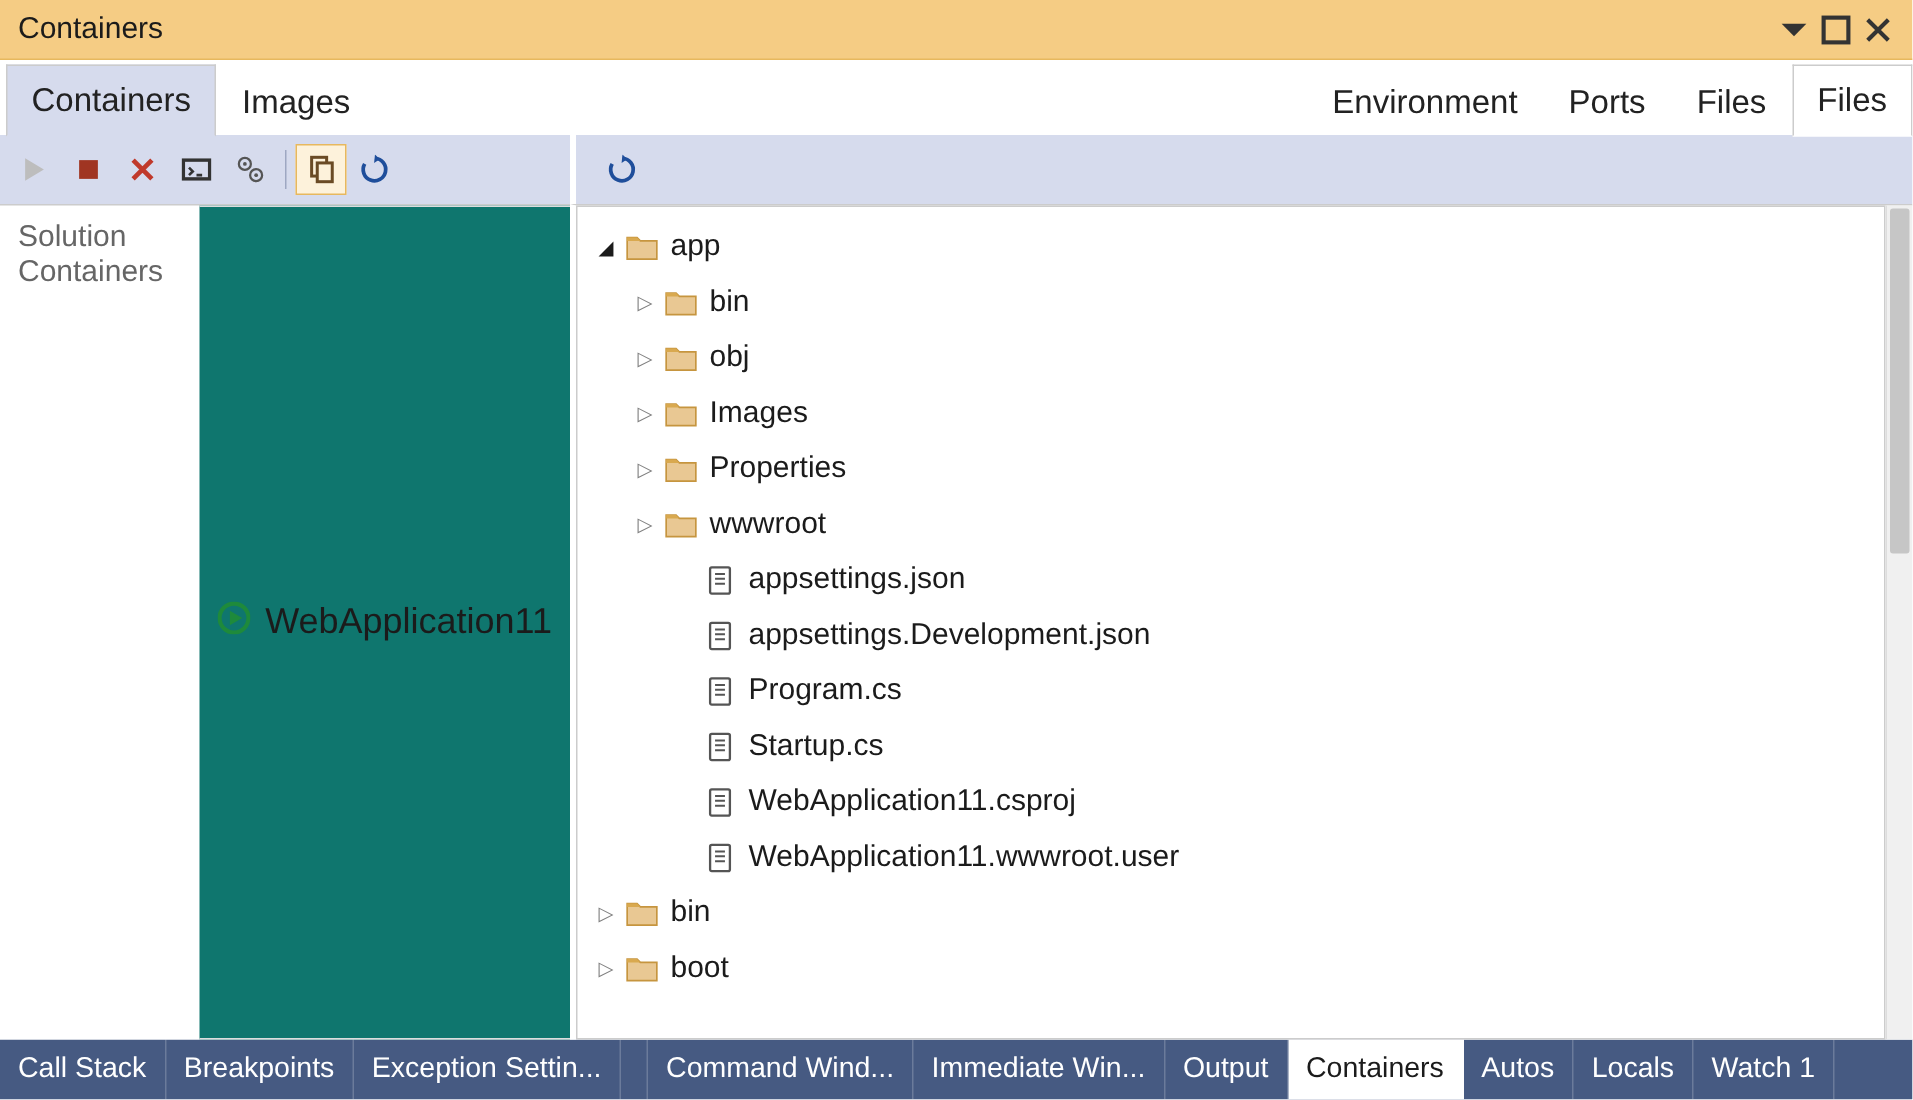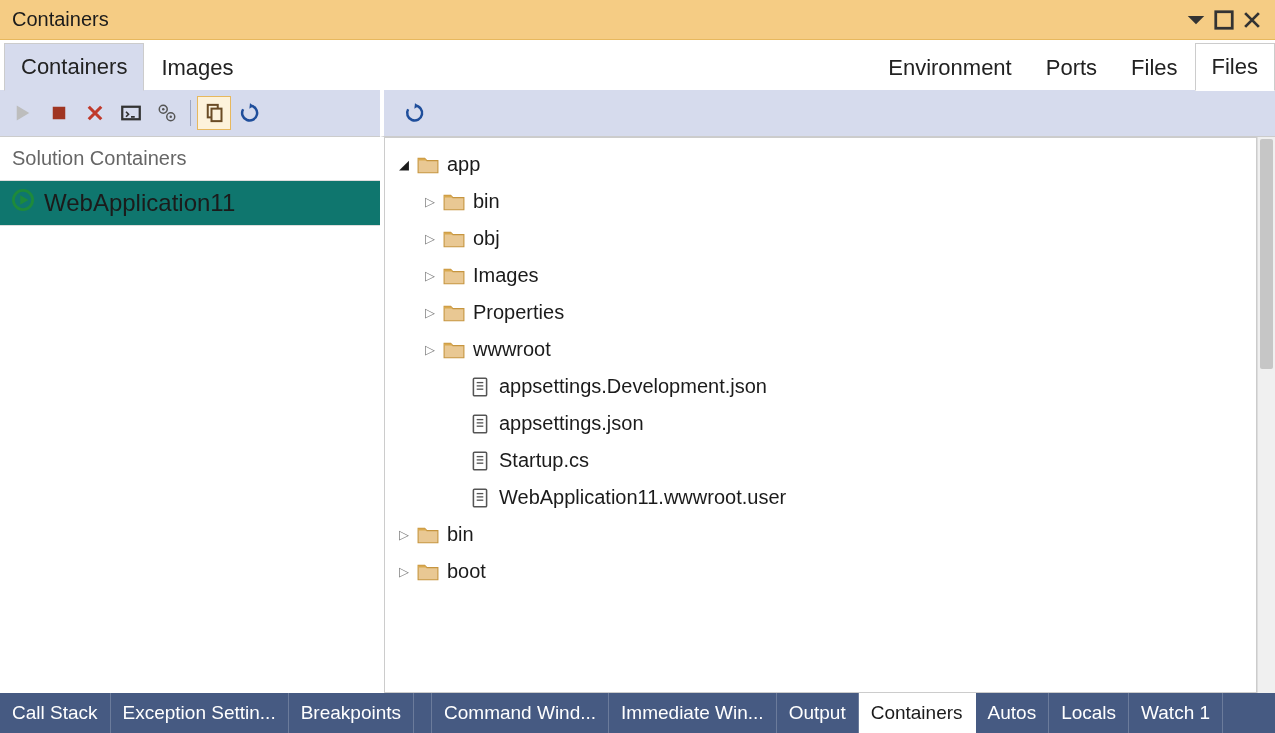--- a/index.html
+++ b/index.html
@@ -24,21 +24,21 @@
   .toolbar { background: #d6dbed; display: flex; align-items: center; padding: 0 6px; gap: 2px; }
   .toolbar.left { width: 380px; border-right: 0; }
   .toolbar.right { flex: 1; border-left: 4px solid #ffffff; padding-left: 14px; }
   .tbtn { width: 34px; height: 34px; display: flex; align-items: center; justify-content: center; cursor: pointer; border: 1px solid transparent; }
   .tbtn.selected { border: 1px solid #e7b85e; background: #fdf2db; }
   .tbtn svg { width: 20px; height: 20px; }
   .tb-sep { width: 1px; height: 26px; background: #9ea7c2; margin: 0 4px; }
 
   
   .main { display: flex; height: calc(733px - 40px - 50px - 46px - 40px); }
-  .left-panel { width: 380px; border-top: 1px solid #cccccc; border-right: 0; display: flex; flex-direction: column; background: #ffffff; }
+  .left-panel { width: 380px; border-top: 1px solid #cccccc; border-right: 0; display: flex; background: #ffffff; }
   .right-panel { flex: 1; border-top: 1px solid #cccccc; border-left: 4px solid #ffffff; display: flex; position: relative; background: #ffffff; }
 
   .section-header { padding: 10px 12px; font-size: 20px; color: #666; }
   .solution-item { display: flex; align-items: center; gap: 10px; padding: 8px 12px; background: #0f766e; border-top: 1px solid #ddd; border-bottom: 1px solid #ddd; font-size: 24px; cursor: pointer; }
   .solution-item svg { width: 22px; height: 22px; }
 
   
   .tree-wrap { flex: 1; overflow-y: auto; padding: 8px 0 8px 0; border: 1px solid #cccccc; margin: 0; }
   .tree-row { display: flex; align-items: center; height: 37px; font-size: 20px; cursor: pointer; padding-left: 10px; }
   .tree-row .arrow { width: 18px; text-align: center; color: #606060; font-size: 13px; user-select: none; }
@@ -239,45 +239,69 @@
         <div class="tree-row indent-2">
           <span class="arrow"></span>
           <span class="ficon ico-file">
             <svg viewBox="0 0 20 18">
               <rect x="4" y="1" width="12" height="16" rx="1" fill="#fff" stroke="#555" stroke-width="1.4"></rect>
               <line x1="7" y1="5" x2="13" y2="5" stroke="#555" stroke-width="1.2"></line>
               <line x1="7" y1="8" x2="13" y2="8" stroke="#555" stroke-width="1.2"></line>
               <line x1="7" y1="11" x2="13" y2="11" stroke="#555" stroke-width="1.2"></line>
             </svg>
           </span>
+          <span>appsettings.json</span>
+        </div>
+        <div class="tree-row indent-2">
+          <span class="arrow"></span>
+          <span class="ficon ico-file">
+            <svg viewBox="0 0 20 18">
+              <rect x="4" y="1" width="12" height="16" rx="1" fill="#fff" stroke="#555" stroke-width="1.4"></rect>
+              <line x1="7" y1="5" x2="13" y2="5" stroke="#555" stroke-width="1.2"></line>
+              <line x1="7" y1="8" x2="13" y2="8" stroke="#555" stroke-width="1.2"></line>
+              <line x1="7" y1="11" x2="13" y2="11" stroke="#555" stroke-width="1.2"></line>
+            </svg>
+          </span>
           <span>appsettings.Development.json</span>
         </div>
         <div class="tree-row indent-2">
           <span class="arrow"></span>
           <span class="ficon ico-file">
             <svg viewBox="0 0 20 18">
               <rect x="4" y="1" width="12" height="16" rx="1" fill="#fff" stroke="#555" stroke-width="1.4"></rect>
               <line x1="7" y1="5" x2="13" y2="5" stroke="#555" stroke-width="1.2"></line>
               <line x1="7" y1="8" x2="13" y2="8" stroke="#555" stroke-width="1.2"></line>
               <line x1="7" y1="11" x2="13" y2="11" stroke="#555" stroke-width="1.2"></line>
             </svg>
           </span>
-          <span>appsettings.json</span>
+          <span>Program.cs</span>
         </div>
         <div class="tree-row indent-2">
           <span class="arrow"></span>
           <span class="ficon ico-file">
             <svg viewBox="0 0 20 18">
               <rect x="4" y="1" width="12" height="16" rx="1" fill="#fff" stroke="#555" stroke-width="1.4"></rect>
               <line x1="7" y1="5" x2="13" y2="5" stroke="#555" stroke-width="1.2"></line>
               <line x1="7" y1="8" x2="13" y2="8" stroke="#555" stroke-width="1.2"></line>
               <line x1="7" y1="11" x2="13" y2="11" stroke="#555" stroke-width="1.2"></line>
             </svg>
           </span>
           <span>Startup.cs</span>
+        </div>
+        <div class="tree-row indent-2">
+          <span class="arrow"></span>
+          <span class="ficon ico-file">
+            <svg viewBox="0 0 20 18">
+              <rect x="4" y="1" width="12" height="16" rx="1" fill="#fff" stroke="#555" stroke-width="1.4"></rect>
+              <line x1="7" y1="5" x2="13" y2="5" stroke="#555" stroke-width="1.2"></line>
+              <line x1="7" y1="8" x2="13" y2="8" stroke="#555" stroke-width="1.2"></line>
+              <line x1="7" y1="11" x2="13" y2="11" stroke="#555" stroke-width="1.2"></line>
+            </svg>
+          </span>
+          <span>WebApplication11.csproj</span>
         </div>
         <div class="tree-row indent-2">
           <span class="arrow"></span>
           <span class="ficon ico-file">
             <svg viewBox="0 0 20 18">
               <rect x="4" y="1" width="12" height="16" rx="1" fill="#fff" stroke="#555" stroke-width="1.4"></rect>
               <line x1="7" y1="5" x2="13" y2="5" stroke="#555" stroke-width="1.2"></line>
               <line x1="7" y1="8" x2="13" y2="8" stroke="#555" stroke-width="1.2"></line>
               <line x1="7" y1="11" x2="13" y2="11" stroke="#555" stroke-width="1.2"></line>
             </svg>
@@ -306,22 +330,22 @@
         </div>
       </div>
     <div class="vscroll">
       <div class="thumb"></div>
     </div>
   </div>
 </div>
 
 <div class="bottombar" id="bottombar">
     <div class="btab">Call Stack</div>
+    <div class="btab">Breakpoints</div>
     <div class="btab">Exception Settin...</div>
-    <div class="btab">Breakpoints</div>
     <div class="btab spacer"></div>
     <div class="btab">Command Wind...</div>
     <div class="btab">Immediate Win...</div>
     <div class="btab">Output</div>
     <div class="btab active">Containers</div>
     <div class="btab">Autos</div>
     <div class="btab">Locals</div>
     <div class="btab">Watch 1</div>
   </div>
 

